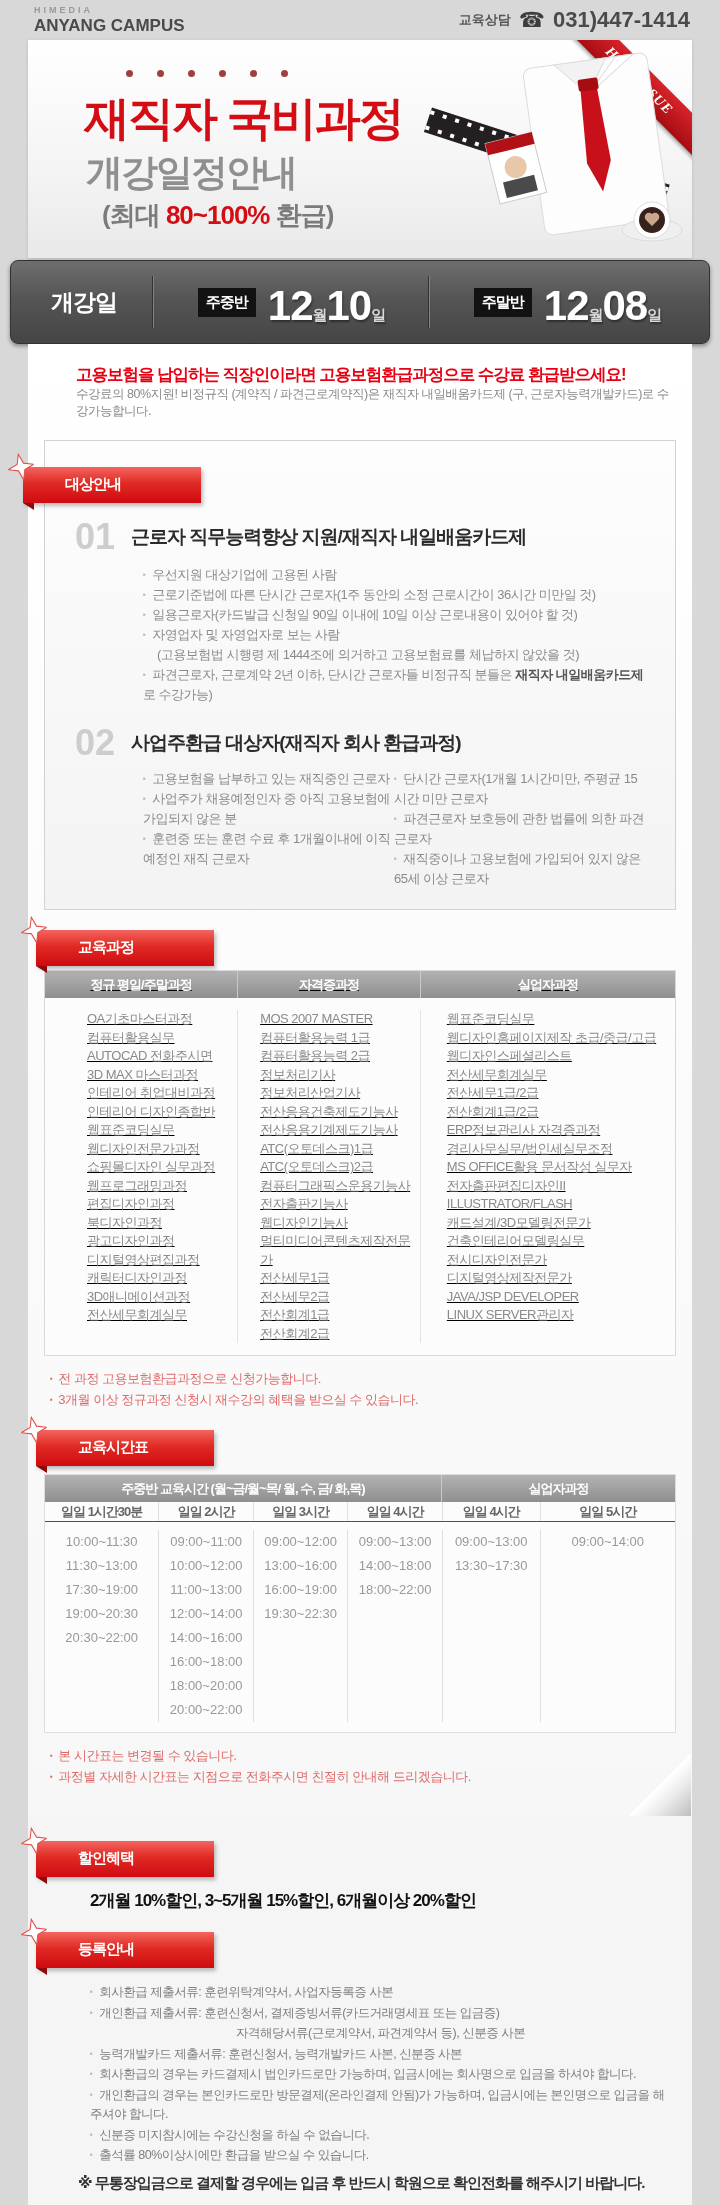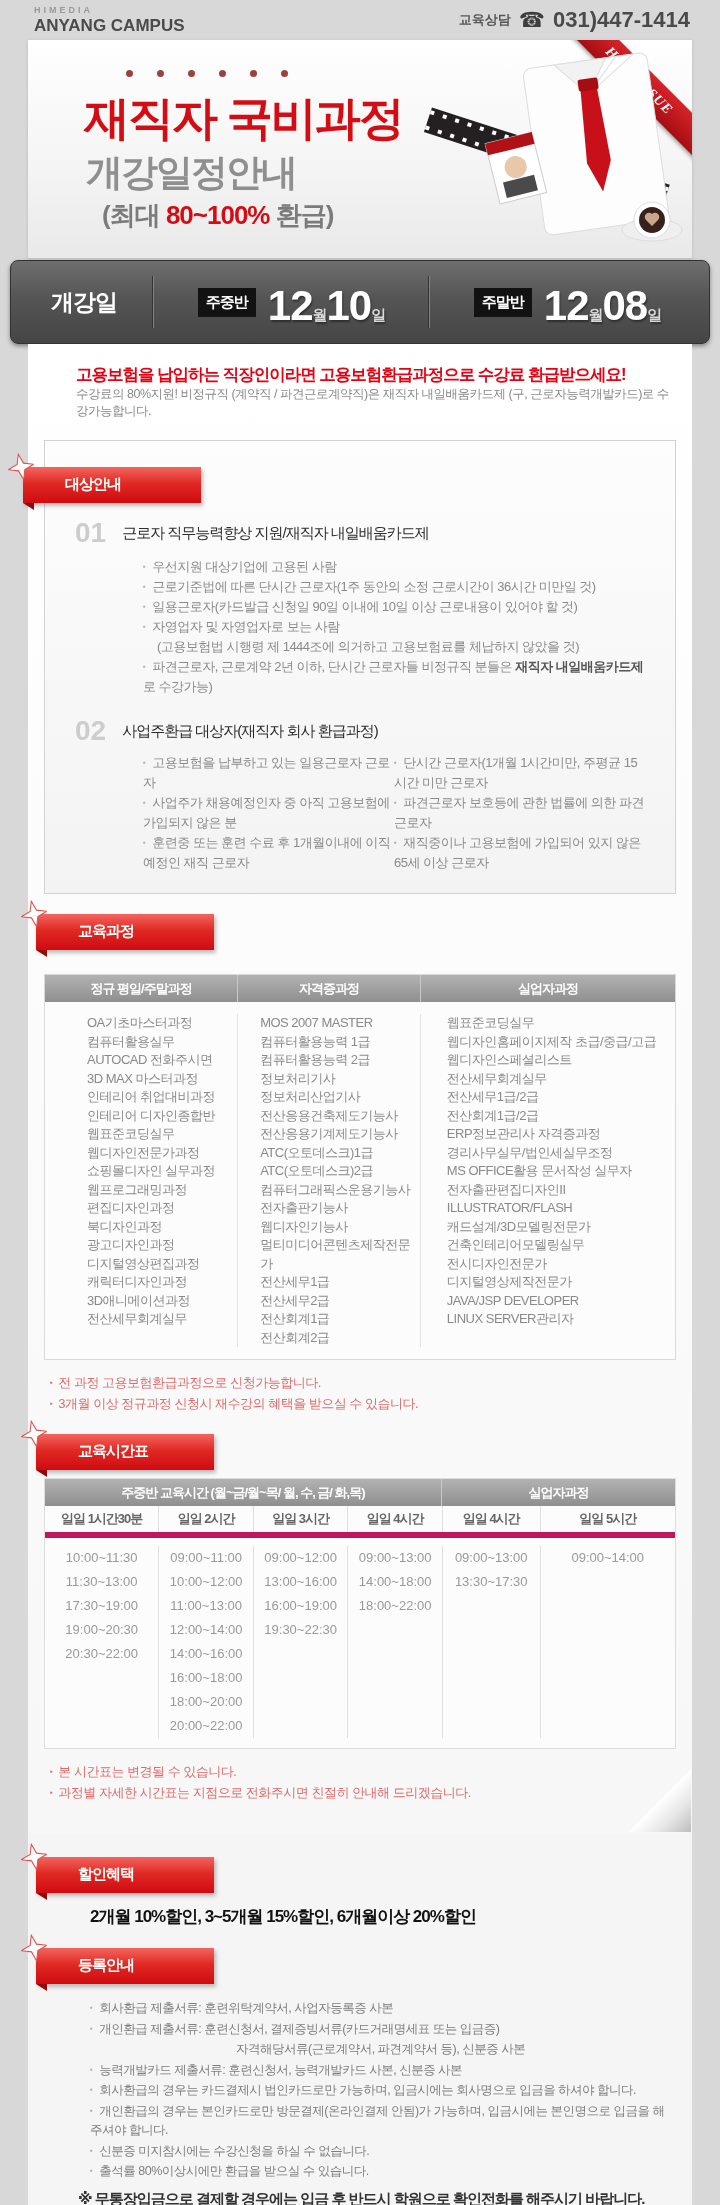--- a/index.html
+++ b/index.html
@@ -45,54 +45,54 @@
   
   .ribbon-row { margin:20px 0 0 -8px; position:relative; height:36px; }
   .ribbon { position:relative; display:inline-block; min-width:178px; background:linear-gradient(180deg,#f4655f 0%,#e02a24 45%,#cf0a10 100%); color:#fff; font-size:15px; font-weight:bold; letter-spacing:-1px; padding:8px 26px 9px 42px; box-shadow:2px 3px 4px rgba(0,0,0,.25); }
   .ribbon::after { content:""; position:absolute; left:0; bottom:-7px; border-right:11px solid #8e0b0b; border-bottom:7px solid transparent; }
   .sparkle { position:absolute; left:-15px; top:-14px; transform:rotate(-12deg); }
 
   
   .target-box { margin:20px 0 0; border:1px solid #d2d2d2; background:linear-gradient(180deg,#fdfdfd,#f3f3f3); padding:6px 30px 20px; position:relative; }
   .target-box .ribbon-row { margin-left:-52px; }
   .sec-head { display:flex; align-items:center; gap:16px; margin-top:16px; }
-  .sec-no { font-size:28px; font-weight:bold; color:#cdcdcd; line-height:1; }
-  .sec-title { font-size:15px; font-weight:normal; color:#2b2b2b; letter-spacing:-1px; }
+  .sec-no { font-size:36px; font-weight:bold; color:#cdcdcd; line-height:1; }
+  .sec-title { font-size:19px; font-weight:bold; color:#2b2b2b; letter-spacing:-1px; }
   .bullets { margin:10px 0 0 68px; }
   .bullet { font-size:13px; line-height:20px; color:#8a8a8a; letter-spacing:-0.5px; }
   .bullet::before { content:"▪"; font-size:8px; color:#b0b0b0; margin-right:7px; vertical-align:2px; }
   .bullet.indent { padding-left:14px; }
   .bullet.indent::before { content:""; margin:0; }
   .bullet b { color:#555; }
   .two-col { display:flex; margin-top:8px; }
   .two-col .bullets { flex:1; margin-top:0; }
   .two-col .bullets + .bullets { margin-left:0; }
 
   
-  .edu-table { margin-top:24px; border:1px solid #d9d9d9; background:#fcfcfc; }
+  .edu-table { margin-top:4px; border:1px solid #d9d9d9; background:#fcfcfc;text-decoration:underline; }
   .thead { display:flex; height:27px; background:linear-gradient(180deg,#b2b2b2,#8f8f8f); }
   .thead .th { color:#fff; font-size:13px; font-weight:bold; display:flex; align-items:center; justify-content:center; letter-spacing:-1px; border-left:1px solid #c9c9c9; }
   .thead .th:first-child { border-left:none; }
   .tbody { display:flex; padding:12px 0 12px; }
   .tcol { border-left:1px solid #e3e3e3; }
   .tcol:first-child { border-left:none; }
   .c1 { width:30.5%; } .c2 { width:29%; } .c3 { width:40.5%; }
   .course-item { font-size:13px; line-height:18.5px; color:#8a8a8a; letter-spacing:-0.5px; }
   .c1 .course-item { padding-left:42px; } .c2 .course-item { padding-left:22px; } .c3 .course-item { padding-left:26px; }
 
   .notes { margin:12px 0 0 6px; }
   .note-item { color:#e06a6a; font-size:13px; line-height:21px; letter-spacing:-0.5px; }
   .note-item::before { content:"▪"; font-size:8px; color:#e06a6a; margin-right:6px; vertical-align:2px; }
 
   
   .time-table { margin-top:8px; border:1px solid #ddd; background:#fcfcfc; }
   .tt-group { display:flex; height:27px; background:linear-gradient(180deg,#b2b2b2,#8f8f8f); }
   .tt-group .th { color:#fff; font-size:13px; font-weight:bold; display:flex; align-items:center; justify-content:center; letter-spacing:-1px; }
   .g1 { width:63%; border-right:1px solid #c9c9c9; } .g2 { width:37%; }
-  .tt-sub { display:flex; height:32px; border-bottom:6px solid #be185d; }
+  .tt-sub { display:flex; height:20px; border-bottom:1px solid #be185d; }
   .tt-sub .th { font-size:13px; color:#666; font-weight:bold; display:flex; align-items:center; justify-content:center; border-left:1px solid #e0e0e0; letter-spacing:-1px; }
   .tt-sub .th:first-child { border-left:none; }
   .tt-body { display:flex; padding:8px 0 10px; }
   .ttcol { border-left:1px solid #e0e0e0; text-align:center; }
   .ttcol:first-child { border-left:none; }
   .w1 { width:18%; } .w2 { width:15%; } .w3 { width:15%; } .w4 { width:15%; } .w5 { width:15.5%; } .w6 { width:21.5%; }
   .time-item { font-size:13px; line-height:24px; color:#999; }
 
   
   .curl { position:absolute; right:1px; bottom:1px; width:64px; height:64px;
@@ -203,21 +203,21 @@
           <div class="bullet indent">(고용보험법 시행령 제 1444조에 의거하고 고용보험료를 체납하지 않았을 것)</div>
           <div class="bullet">파견근로자, 근로계약 2년 이하, 단시간 근로자들 비정규직 분들은 <b>재직자 내일배움카드제</b>로 수강가능)</div>
         </div>
 
       <div class="sec-head" style="margin-top:20px;">
         <span class="sec-no">02</span>
         <span class="sec-title">사업주환급 대상자(재직자 회사 환급과정)</span>
       </div>
       <div class="two-col">
         <div class="bullets">
-            <div class="bullet">고용보험을 납부하고 있는 일용근로자 근로자</div>
+            <div class="bullet">고용보험을 납부하고 있는 재직중인 근로자</div>
             <div class="bullet">사업주가 채용예정인자 중 아직 고용보험에 가입되지 않은 분</div>
             <div class="bullet">훈련중 또는 훈련 수료 후 1개월이내에 이직예정인 재직 근로자</div>
           </div>
         <div class="bullets">
             <div class="bullet">단시간 근로자(1개월 1시간미만, 주평균 15시간 미만 근로자</div>
             <div class="bullet">파견근로자 보호등에 관한 법률에 의한 파견근로자</div>
             <div class="bullet">재직중이나 고용보험에 가입되어 있지 않은 65세 이상 근로자</div>
           </div>
       </div>
     </div>

